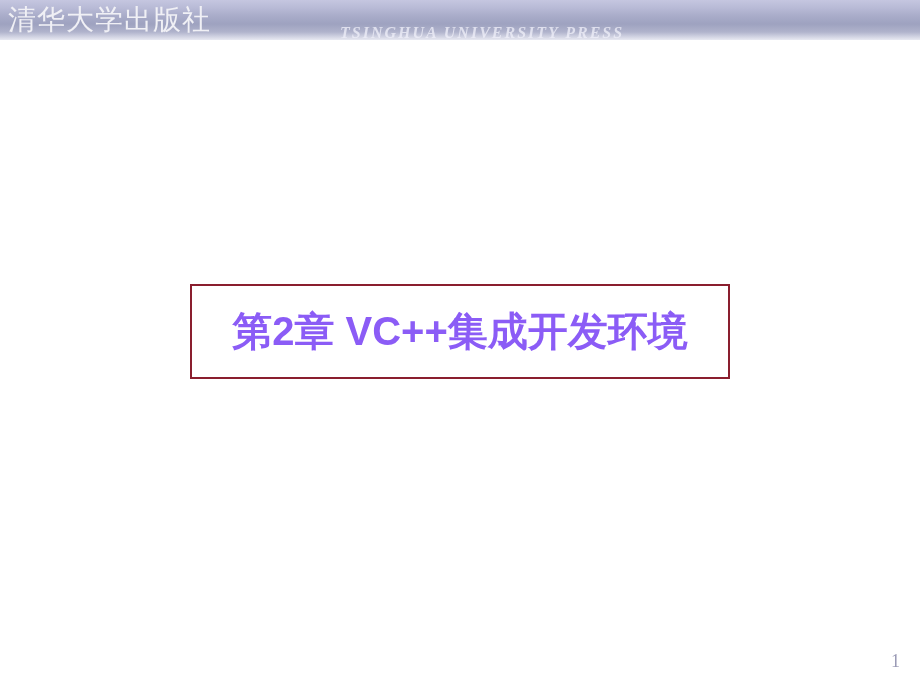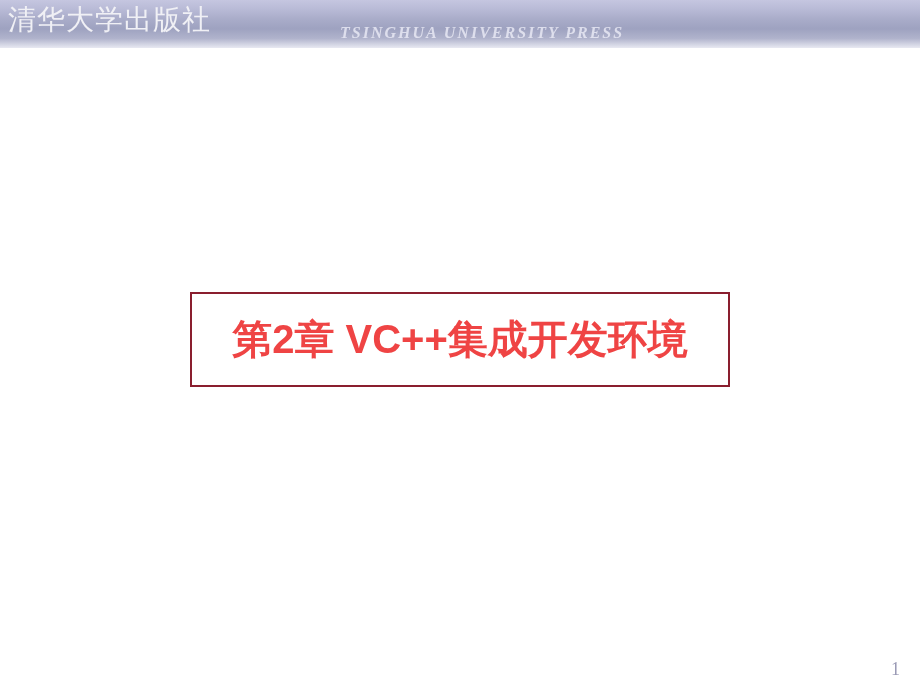--- a/index.html
+++ b/index.html
@@ -12,21 +12,21 @@
       width: 920px;
       height: 690px;
       background: #ffffff;
       font-family: "Microsoft YaHei", "SimHei", sans-serif;
       position: relative;
       overflow: hidden;
     }
     
     .header-band {
       width: 100%;
-      height: 48px;
+      height: 40px;
       background: linear-gradient(to bottom, 
         #c5c6e0 0%, 
         #b8bad6 20%, 
         #a9acc9 40%, 
         #9ea2c0 60%, 
         #b0b3cc 80%, 
         #e8e9f2 100%);
       position: relative;
     }
     
@@ -64,21 +64,21 @@
     
     .title-box {
       border: 2px solid #8a1e2e;
       padding: 18px 40px;
       margin-top: -60px;
     }
     
     .chapter-title {
       font-size: 40px;
       font-weight: bold;
-      color: #ef4444;
+      color: #8b5cf6;
       font-family: "SimHei", "Microsoft YaHei", sans-serif;
       white-space: nowrap;
     }
     
     .page-number {
       position: absolute;
       bottom: 10px;
       right: 20px;
       font-size: 18px;
       color: #9a9ab5;

